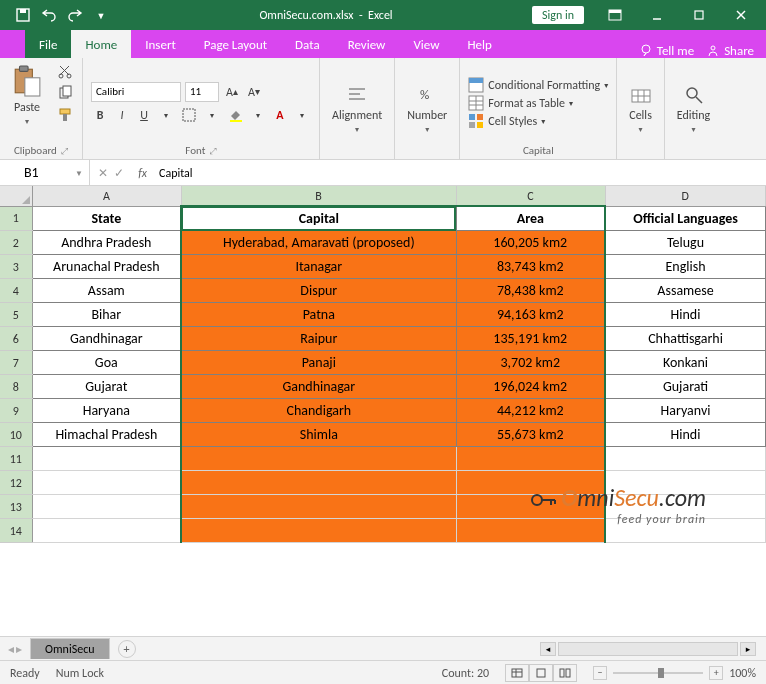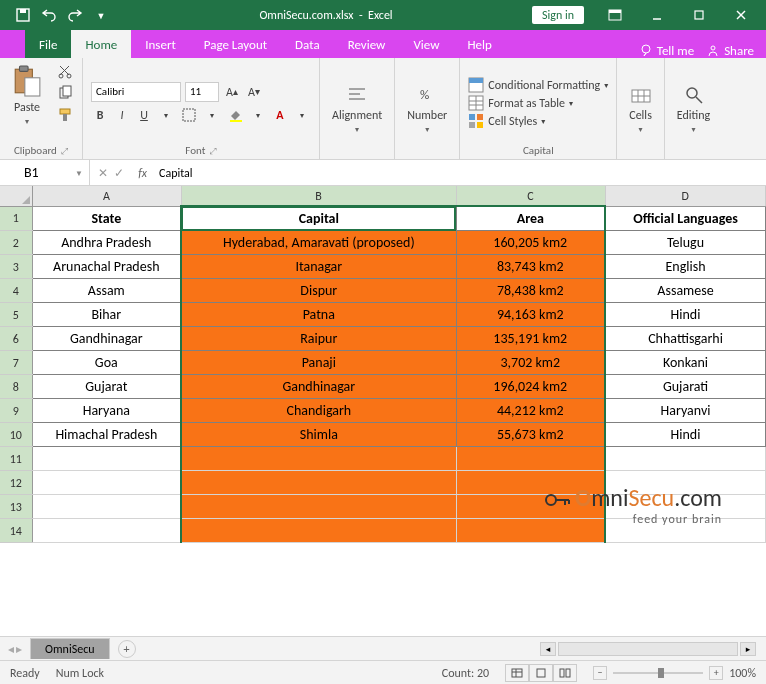--- a/index.html
+++ b/index.html
@@ -77,21 +77,21 @@
 
 .sel-border-left { border-left: 2px solid #217346 !important; }
 .sel-border-right { border-right: 2px solid #217346 !important; }
 
 .col-A { width: 130px; }
 .col-B { width: 240px; }
 .col-C { width: 130px; }
 .col-D { width: 140px; }
 
 
-.watermark { position: absolute; right: 44px; bottom: 110px; font-family: Georgia, serif; font-size: 24px; color: #333; pointer-events: none; }
+.watermark { position: absolute; right: 60px; bottom: 110px; font-family: Georgia, serif; font-size: 24px; color: #333; pointer-events: none; font-style: italic; }
 .watermark .o { font-weight: bold; }
 .watermark .orange { color: #e07b2f; }
 .watermark .sub { font-size: 12px; text-align: right; letter-spacing: 1px; color: #666; }
 .watermark .key { display: inline-block; vertical-align: middle; margin-right: 4px; }
 
 
 .sheet-tabs { height: 24px; border-top: 1px solid #d4d4d4; display: flex; align-items: center; font-size: 12px; background: #f3f3f3; }
 .sheet-tabs .nav { display: flex; gap: 2px; padding: 0 8px; color: #aaa; }
 .sheet-tabs .nav span { cursor: pointer; }
 .sheet-tabs .tab { background: #a3a3a3; border: 1px solid #ccc; border-bottom: none; padding: 3px 14px; cursor: pointer; }

